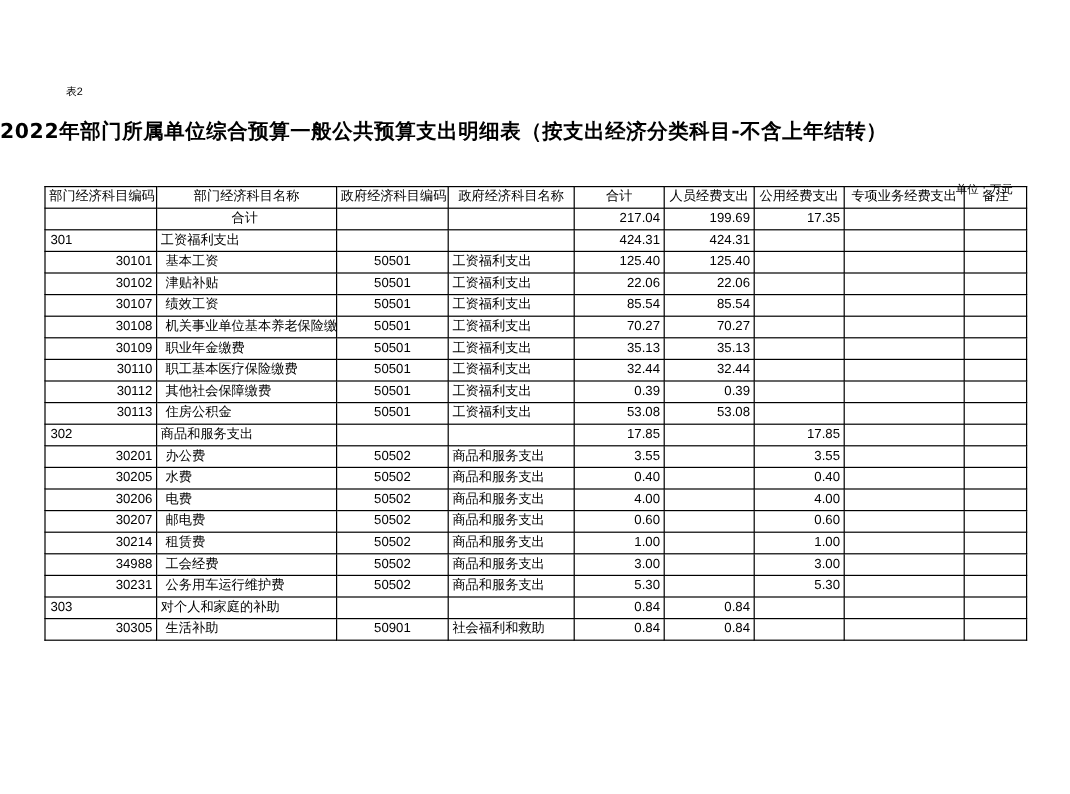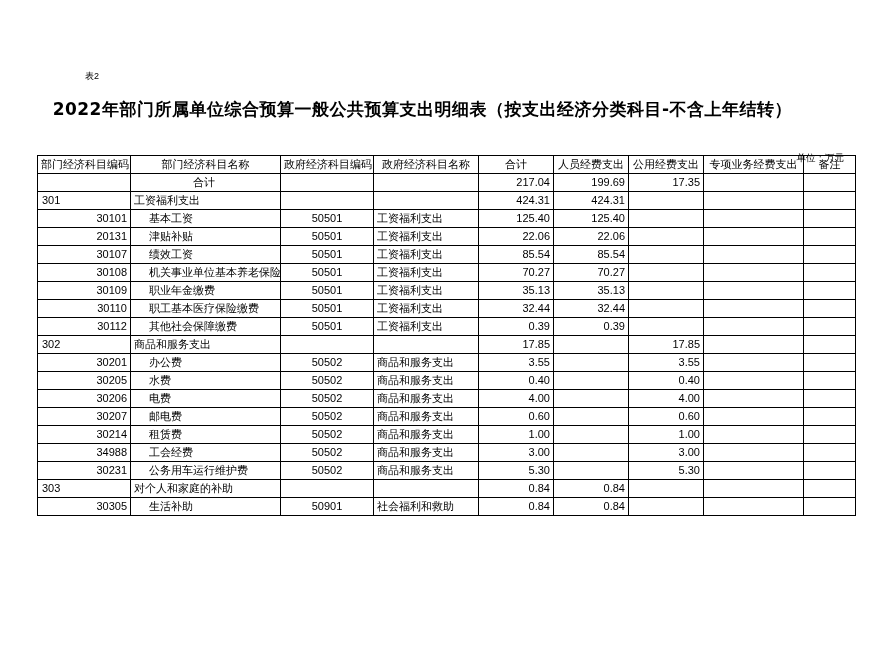--- a/index.html
+++ b/index.html
@@ -21,28 +21,27 @@
     width: 892px;
     height: 662px;
   }
   .sheet-label {
     position: absolute;
     left: 55px;
     top: 70px;
     font-size: 9px;
     color: #000;
     letter-spacing: 0;
-    margin-left: 30px;
   }
   .doc-title {
     position: absolute;
     left: 0;
     top: 98px;
     width: 792px;
-    text-align: right;
+    text-align: left;
     font-size: 17px;
     font-weight: bold;
     font-family: "DejaVu Sans", "Liberation Sans", sans-serif;
     letter-spacing: 0.5px;
   }
   .unit-note {
     position: absolute;
     right: 48px;
     top: 152px;
     font-size: 9.5px;
@@ -88,21 +87,21 @@
     padding-left: 4px;
   }
   td.code.lvl2 {
     text-align: right;
   }
   td.name {
     text-align: left;
     padding-left: 4px;
   }
   td.name.indent {
-    padding-left: 18px;
+    padding-left: 7px;
   }
   td.name.center {
     text-align: center;
     padding-left: 0;
   }
   td.gov-code {
     text-align: center;
   }
   td.gov-name {
     text-align: left;
@@ -178,21 +177,21 @@
           <td class="name indent">基本工资</td>
           <td class="gov-code">50501</td>
           <td class="gov-name">工资福利支出</td>
           <td class="num">125.40</td>
           <td class="num">125.40</td>
           <td class="num"></td>
           <td class="num"></td>
           <td class="blank"></td>
         </tr>
         <tr>
-          <td class="code lvl2">20131</td>
+          <td class="code lvl2">30102</td>
           <td class="name indent">津贴补贴</td>
           <td class="gov-code">50501</td>
           <td class="gov-name">工资福利支出</td>
           <td class="num">22.06</td>
           <td class="num">22.06</td>
           <td class="num"></td>
           <td class="num"></td>
           <td class="blank"></td>
         </tr>
         <tr>
@@ -239,20 +238,31 @@
           <td class="num"></td>
           <td class="blank"></td>
         </tr>
         <tr>
           <td class="code lvl2">30112</td>
           <td class="name indent">其他社会保障缴费</td>
           <td class="gov-code">50501</td>
           <td class="gov-name">工资福利支出</td>
           <td class="num">0.39</td>
           <td class="num">0.39</td>
+          <td class="num"></td>
+          <td class="num"></td>
+          <td class="blank"></td>
+        </tr>
+        <tr>
+          <td class="code lvl2">30113</td>
+          <td class="name indent">住房公积金</td>
+          <td class="gov-code">50501</td>
+          <td class="gov-name">工资福利支出</td>
+          <td class="num">53.08</td>
+          <td class="num">53.08</td>
           <td class="num"></td>
           <td class="num"></td>
           <td class="blank"></td>
         </tr>
         <tr>
           <td class="code lvl1">302</td>
           <td class="name">商品和服务支出</td>
           <td class="gov-code"></td>
           <td class="gov-name"></td>
           <td class="num">17.85</td>

